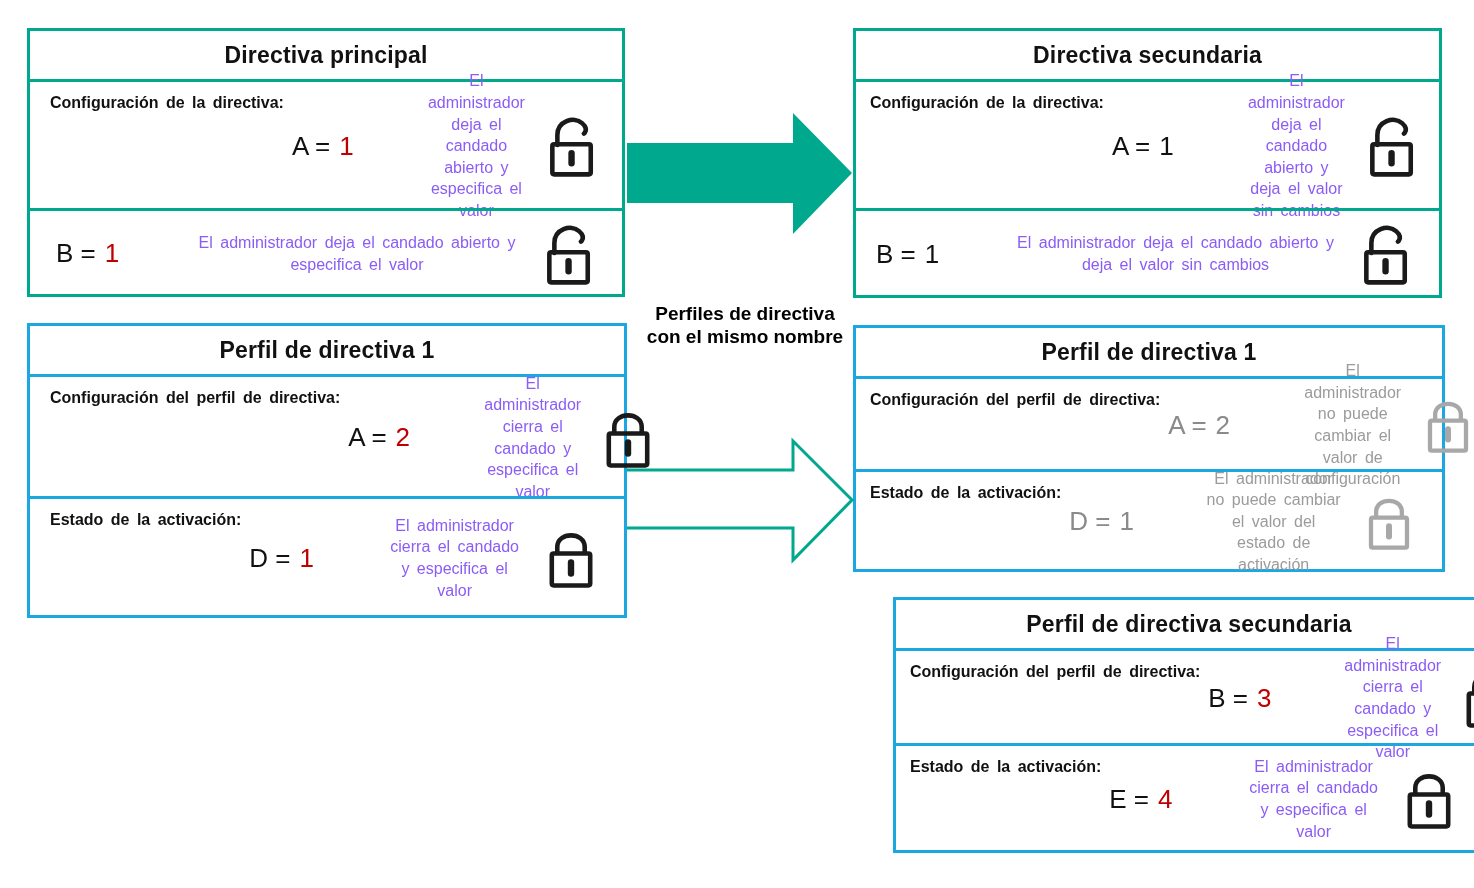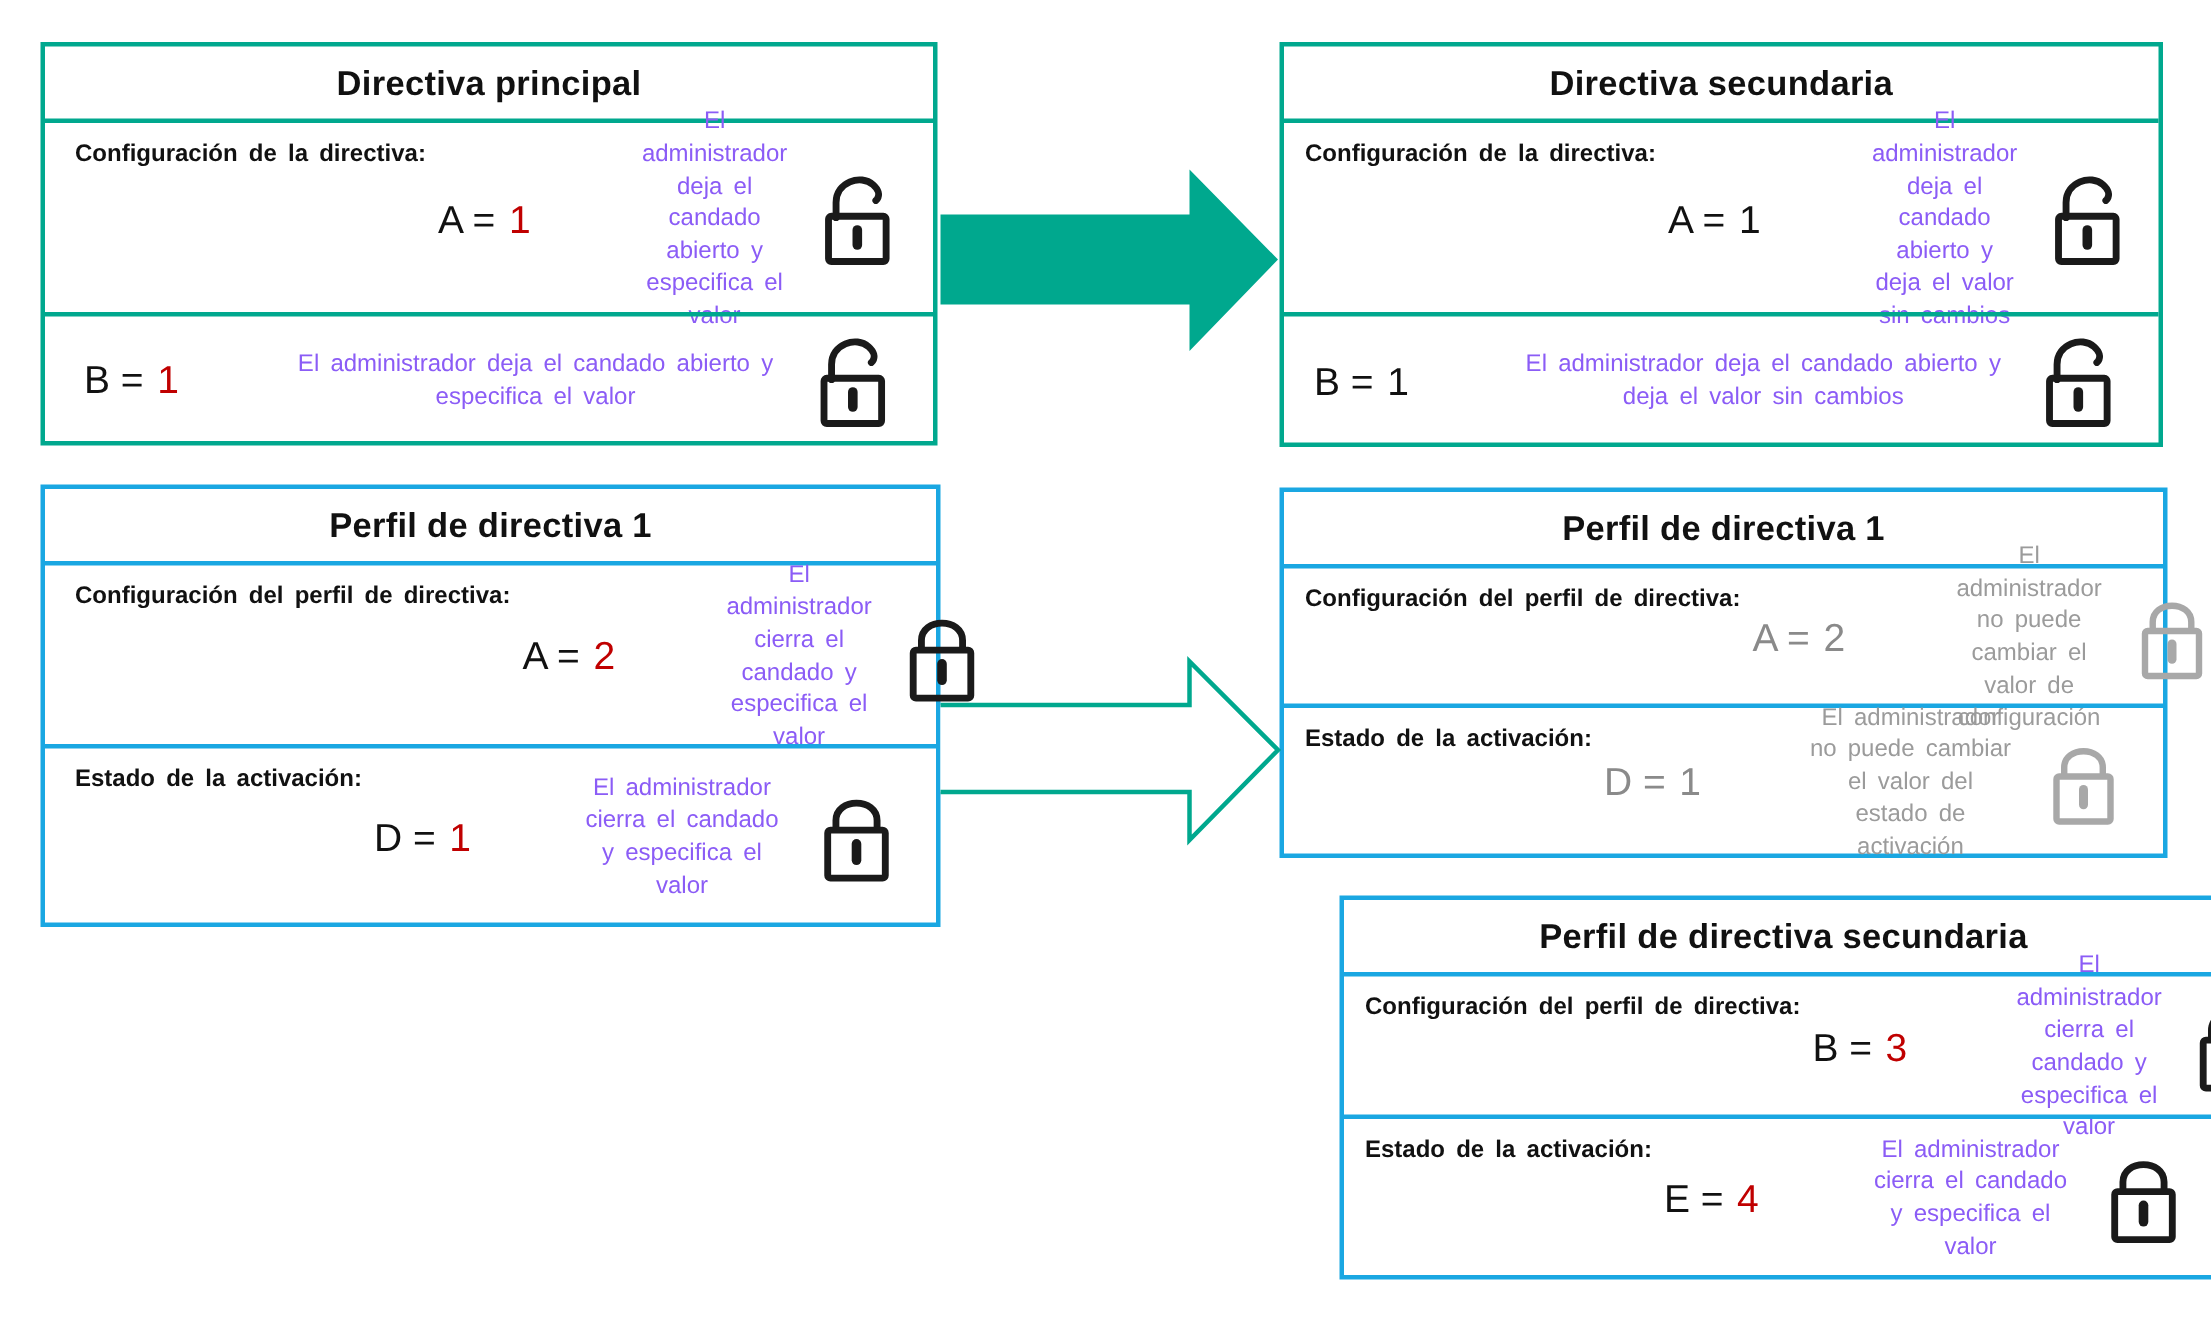--- a/index.html
+++ b/index.html
@@ -252,14 +252,18 @@
   </div>
 
   <svg class="arrow" style="left:625px;top:110px;" width="232" height="130" viewBox="0 0 232 130" aria-hidden="true">
     <polygon points="2,33 168,33 168,3 227,63 168,124 168,93 2,93" fill="#00a88e"></polygon>
   </svg>
 
   <svg class="arrow" style="left:625px;top:435px;" width="232" height="130" viewBox="0 0 232 130" aria-hidden="true">
     <polyline points="2,35 168,35 168,6 227,65 168,125 168,93 2,93" fill="#ffffff" stroke="#00a88e" stroke-width="3" stroke-linejoin="miter"></polyline>
   </svg>
 
+  <div class="arrow-caption">
+    <span>Perfiles de directiva</span>
+    <span>con el mismo nombre</span>
+  </div>
 
 </div>
 
 </body></html>

